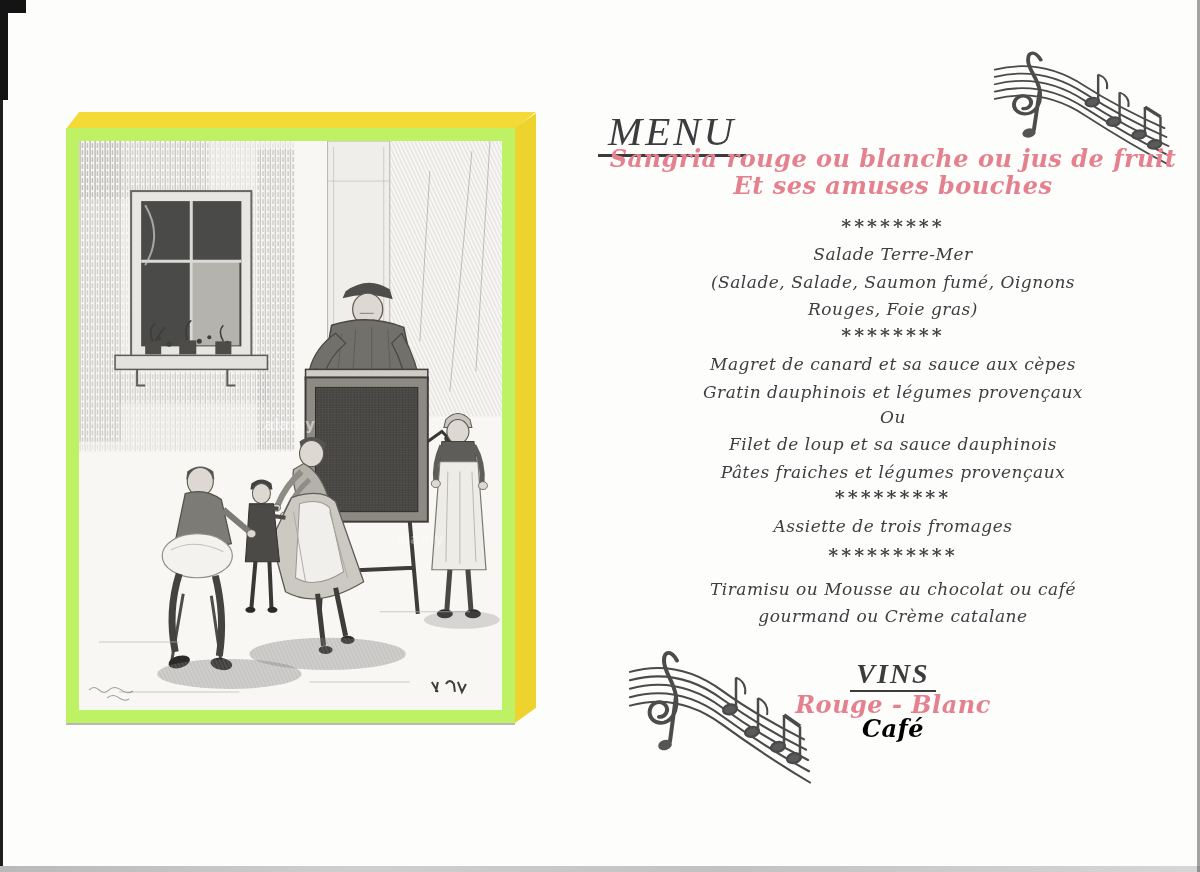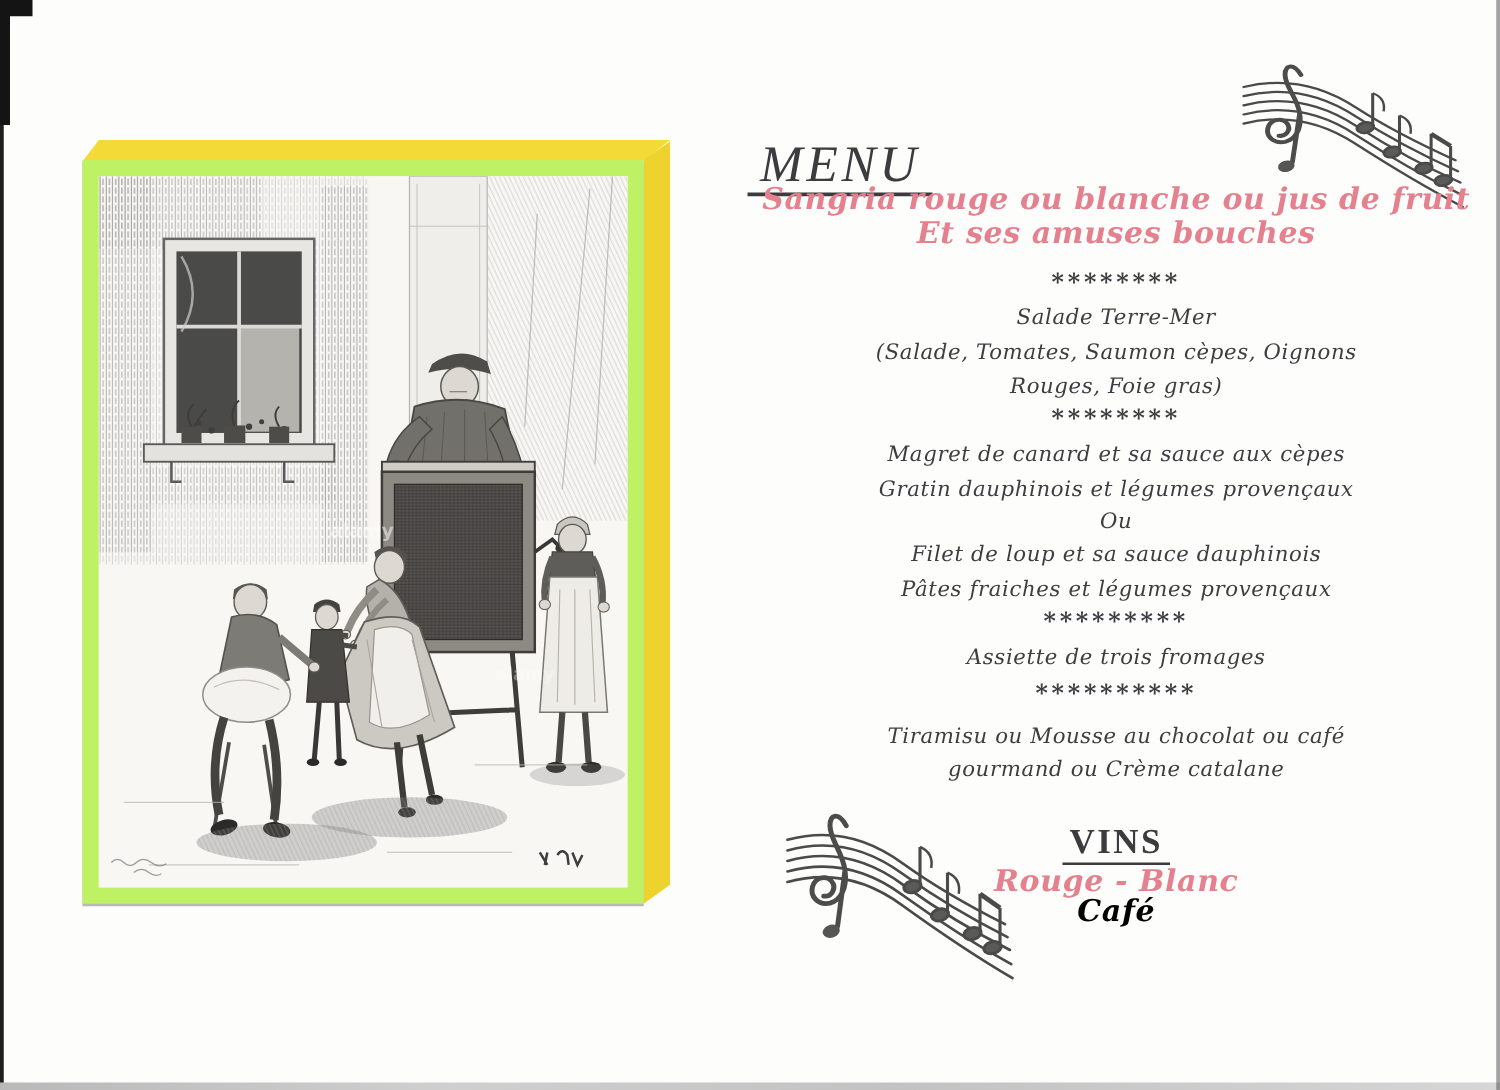--- a/index.html
+++ b/index.html
@@ -53,21 +53,21 @@
     border-bottom:3px solid #3c3c3f;padding:0 10px 1px 10px;line-height:44px;
   }
   .pink{color:#e5808e;font-size:24px;font-weight:bold;}
   .salmon{color:#000000;}
   .sep{
     font-style:normal;font-weight:bold;font-size:19px;letter-spacing:3px;
     color:#3e3e42;line-height:24px;font-family:"DejaVu Serif", serif;
   }
   .vins-wrap{position:absolute;left:0;width:100%;text-align:center;top:658px;}
   .vins-title{
-    display:inline-block;font-family:"Liberation Serif", serif;
+    display:inline-block;font-family:"Liberation Serif", serif;font-style:italic;
     font-size:28px;letter-spacing:2px;color:#3c3c3f;font-weight:bold;
     border-bottom:2.5px solid #3c3c3f;padding:0 6px 0 6px;line-height:32px;
   }
   
   .music{position:absolute;}
   .music-top{left:993px;top:42px;width:185px;height:130px;}
   .music-bottom{left:628px;top:640px;width:190px;height:150px;}
 </style>
 </head>
 <body>
@@ -251,21 +251,21 @@
     <div class="title-wrap">
       <span class="menu-title">MENU</span>
     </div>
 
     <div class="mline pink" style="top:143px">Sangria rouge ou blanche ou jus de fruit</div>
     <div class="mline pink" style="top:170px">Et ses amuses bouches</div>
 
     <div class="mline sep" style="top:214px">********</div>
 
     <div class="mline" style="top:238px">Salade Terre-Mer</div>
-    <div class="mline" style="top:266px">(Salade, Tomates, Saumon cèpes, Oignons</div>
+    <div class="mline" style="top:266px">(Salade, Salade, Saumon fumé, Oignons</div>
     <div class="mline" style="top:293px">Rouges, Foie gras)</div>
 
     <div class="mline sep" style="top:323px">********</div>
 
     <div class="mline" style="top:348px">Magret de canard et sa sauce aux cèpes</div>
     <div class="mline" style="top:376px">Gratin dauphinois et légumes provençaux</div>
     <div class="mline" style="top:401px">Ou</div>
     <div class="mline" style="top:428px">Filet de loup et sa sauce dauphinois</div>
     <div class="mline" style="top:456px">Pâtes fraiches et légumes provençaux</div>
 

